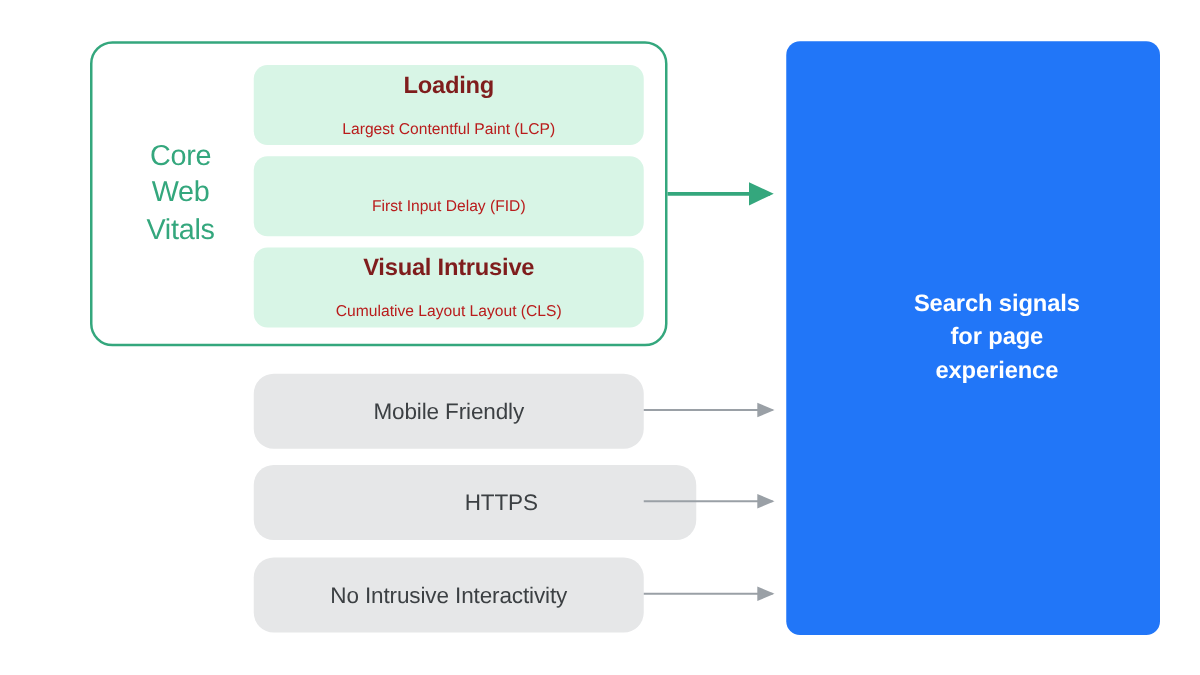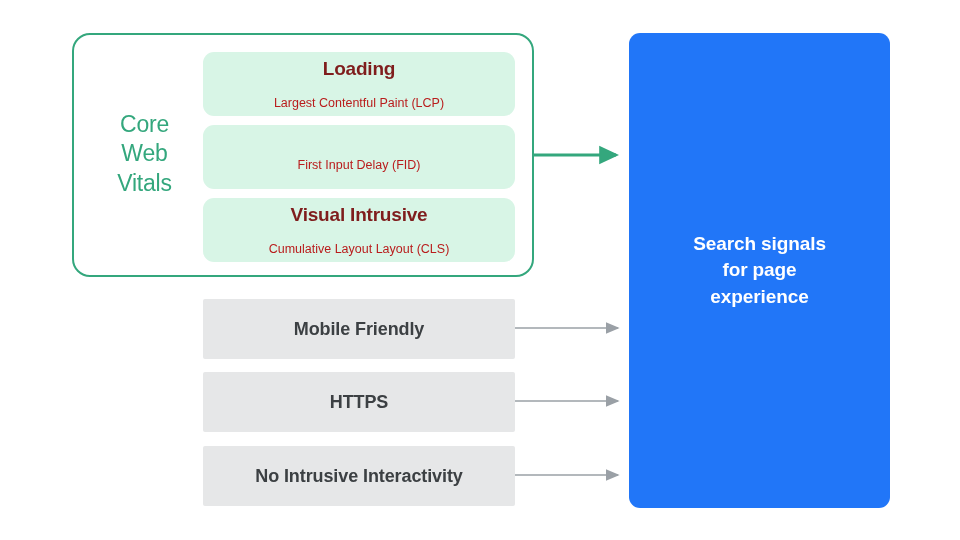--- a/index.html
+++ b/index.html
@@ -80,48 +80,48 @@
     line-height: 1.15;
   }
 
   
   .signal-box {
     position: absolute;
     left: 203px;
     width: 312px;
     height: 60px;
     background: #e6e7e8;
-    border-radius: 2px;
+    border-radius: 16px;
     display: flex;
     align-items: center;
     justify-content: center;
-    font-weight: bold;
   }
   .signal-box.s0 { top: 299px; }
-  .signal-box.s1 { top: 372px; }
+  .signal-box.s1 { top: 372px; padding-left: 42px; }
   .signal-box.s2 { top: 446px; }
 
   .signal-label {
     font-size: 18px;
     color: #3c4043;
     letter-spacing: -0.1px;
   }
 
   
   .blue-panel {
     position: absolute;
     left: 629px;
     top: 33px;
     width: 261px;
     height: 475px;
     background: #2176f8;
     border-radius: 11px;
     display: flex;
     align-items: center;
     justify-content: center;
+    padding-left: 38px;
   }
   .blue-panel-text {
     font-size: 19px;
     font-weight: bold;
     color: #ffffff;
     text-align: center;
     line-height: 1.38;
     letter-spacing: -0.1px;
     white-space: pre-line;
   }

